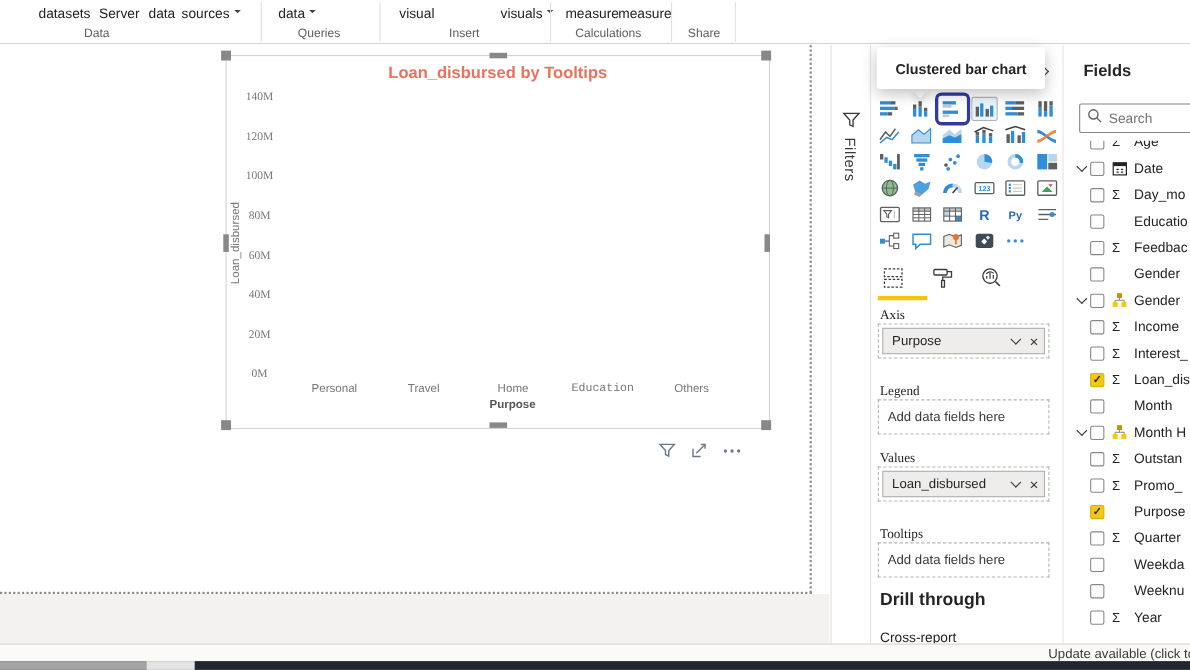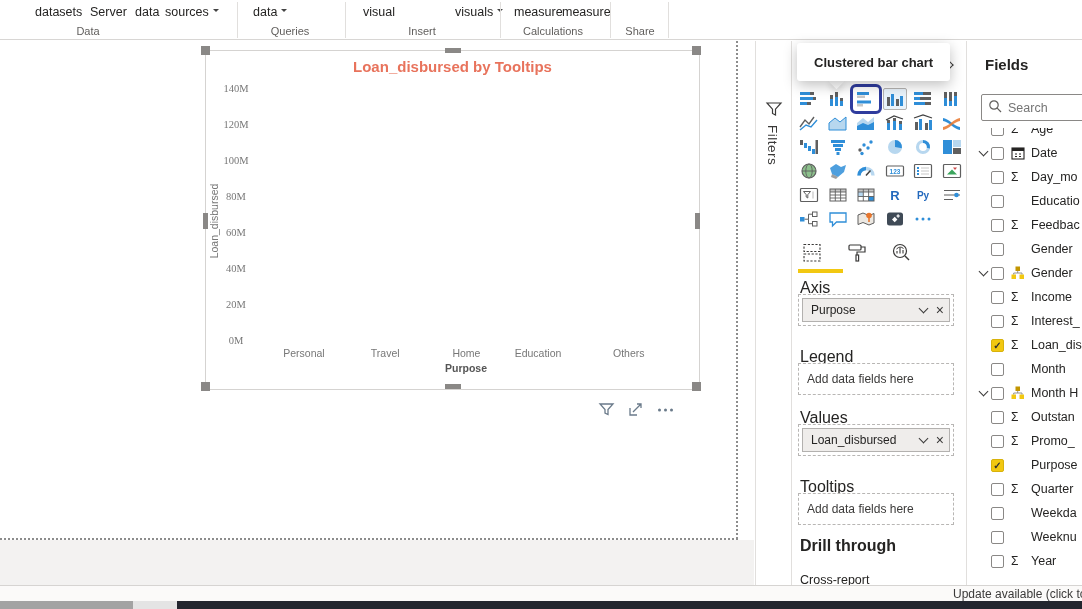--- a/index.html
+++ b/index.html
@@ -63,21 +63,21 @@
   #viz-grid { position:absolute; left:5px; top:47px; display:grid;
     grid-template-columns:repeat(6,24px); grid-auto-rows:22px; column-gap:4.5px; row-gap:2px; }
   .viz-cell { width:24px; height:22px; display:flex; align-items:center; justify-content:center;
     border-radius:2px; position:relative; }
   .viz-cell.highlighted { outline:3.5px solid #2f3c9e; outline-offset:1px; background:#fff; z-index:2; }
   .viz-cell.selected { background:#e9f3fb; border:1px solid #b5b3b1; }
 
   #pane-tabs { position:absolute; left:8px; top:201px; display:flex; gap:22px; align-items:center; }
   #tab-underline { position:absolute; left:6px; top:228px; width:45px; height:3.5px; background:#f2c811; }
 
-  .sec-label { position:absolute; left:8px; font-size:16px; color:#252423; }
+  .sec-label { position:absolute; left:8px; font-size:12px; color:#252423;font-family:Liberation Serif, serif; }
   .well { position:absolute; left:6px; width:156px; border:1px dashed #b8b6b4; padding:3px; background:#fff; }
   .pill { height:24px; background:#efedeb; border:1px solid #b3b1af; display:flex; align-items:center;
     padding:0 5px 0 8px; font-size:12px; }
   .pill .pill-text { flex:1; overflow:hidden; white-space:nowrap; }
   .pill .chev { width:7px; height:7px; border-right:1.4px solid #3b3a39; border-bottom:1.4px solid #3b3a39;
     transform:rotate(45deg); margin:-3px 9px 0 0; cursor:pointer; }
   .pill .xbtn { font-size:14px; color:#3b3a39; cursor:pointer; line-height:1; }
   .well-empty { height:24px; display:flex; align-items:center; padding-left:5px;
     font-size:12px; color:#3b3a39; }
   #drill-header { position:absolute; left:8px; top:496px; font-size:16px; font-weight:600; }
@@ -166,21 +166,21 @@
         <div class="ytick" style="top: 248px;">20M</div>
         <div class="ytick" style="top: 212px;">40M</div>
         <div class="ytick" style="top: 176px;">60M</div>
         <div class="ytick" style="top: 140px;">80M</div>
         <div class="ytick" style="top: 104px;">100M</div>
         <div class="ytick" style="top: 68px;">120M</div>
         <div class="ytick" style="top: 32px;">140M</div>
         <div class="cat-label" style="left: 57px;">Personal</div>
         <div class="cat-label" style="left: 138.2px;">Travel</div>
         <div class="cat-label" style="left: 219.4px;">Home</div>
-        <div class="cat-label" style="left: 291px;">Education</div>
+        <div class="cat-label" style="left: 301px; font-family: Liberation Mono, monospace;">Education</div>
         <div class="cat-label" style="left: 381.8px;">Others</div>
       </div>
 
     <div id="visual-actions">
       <span>
         <svg width="17" height="17" viewBox="0 0 17 17">
             <path d="M2 3 L15 3 L10 8.6 L10 13.6 L7 12.2 L7 8.6 Z" fill="none" stroke="#6a7a8a" stroke-width="1.3"></path>
           </svg>
       </span>
       <span>

